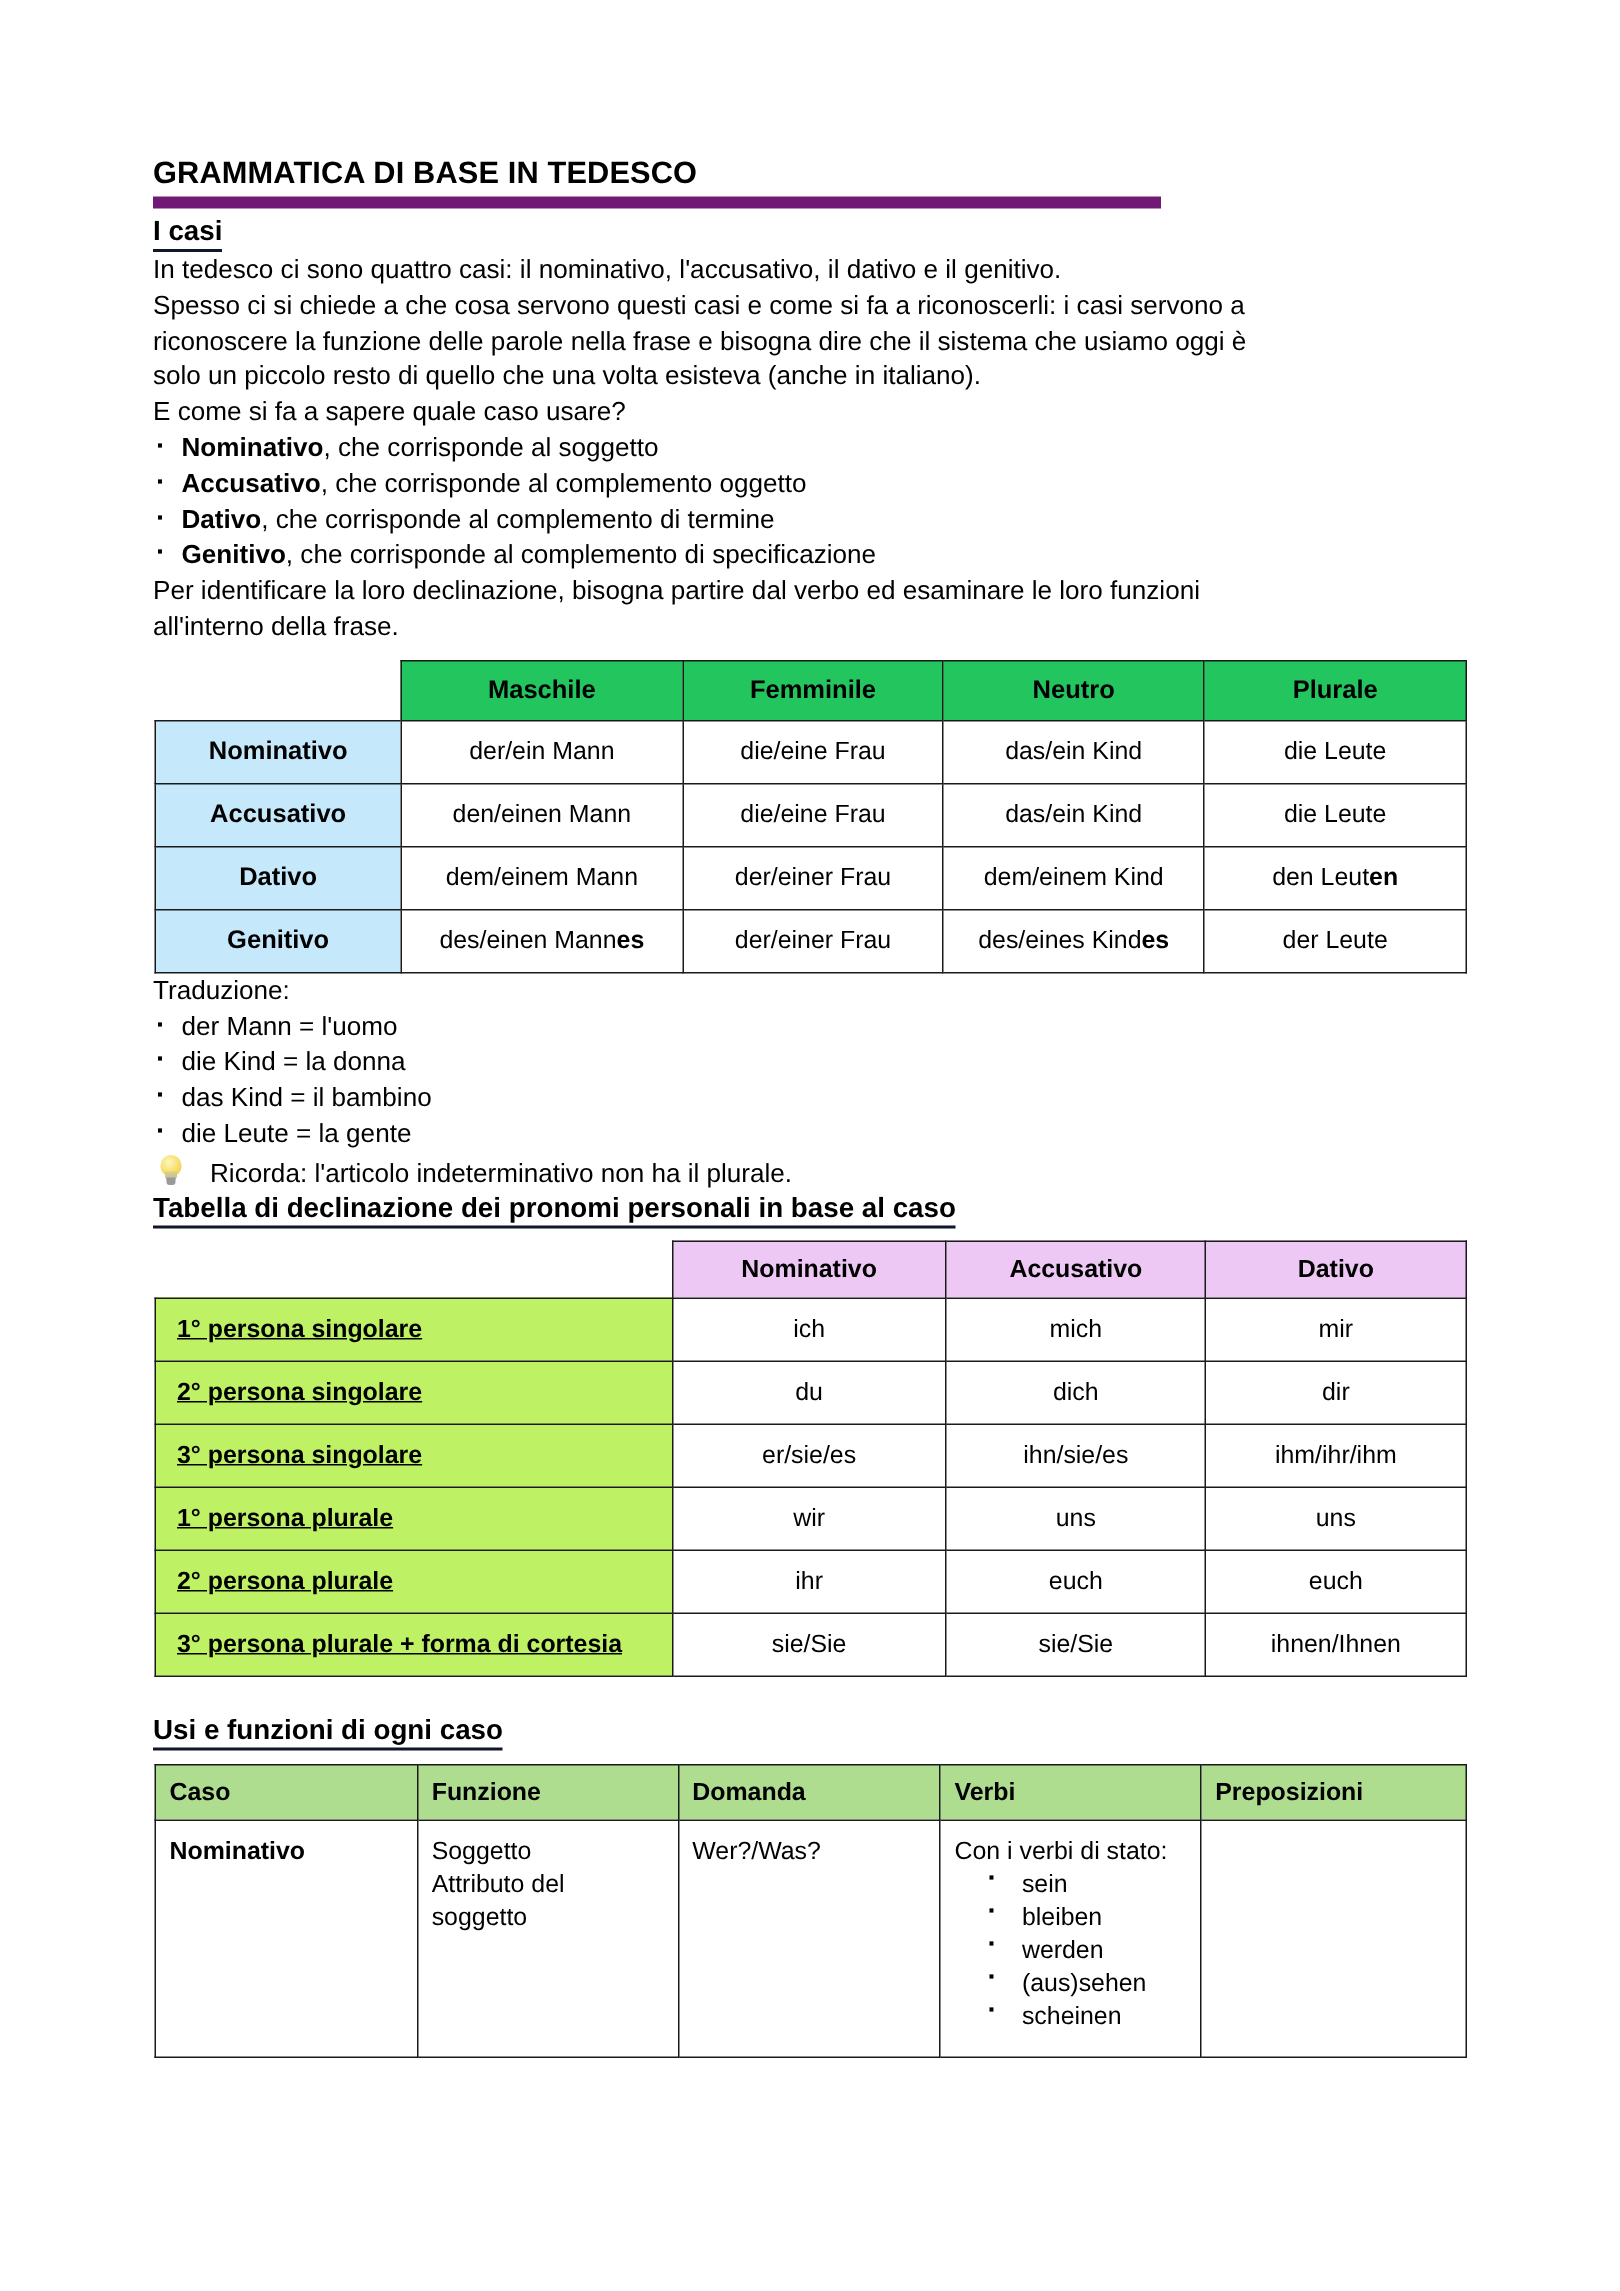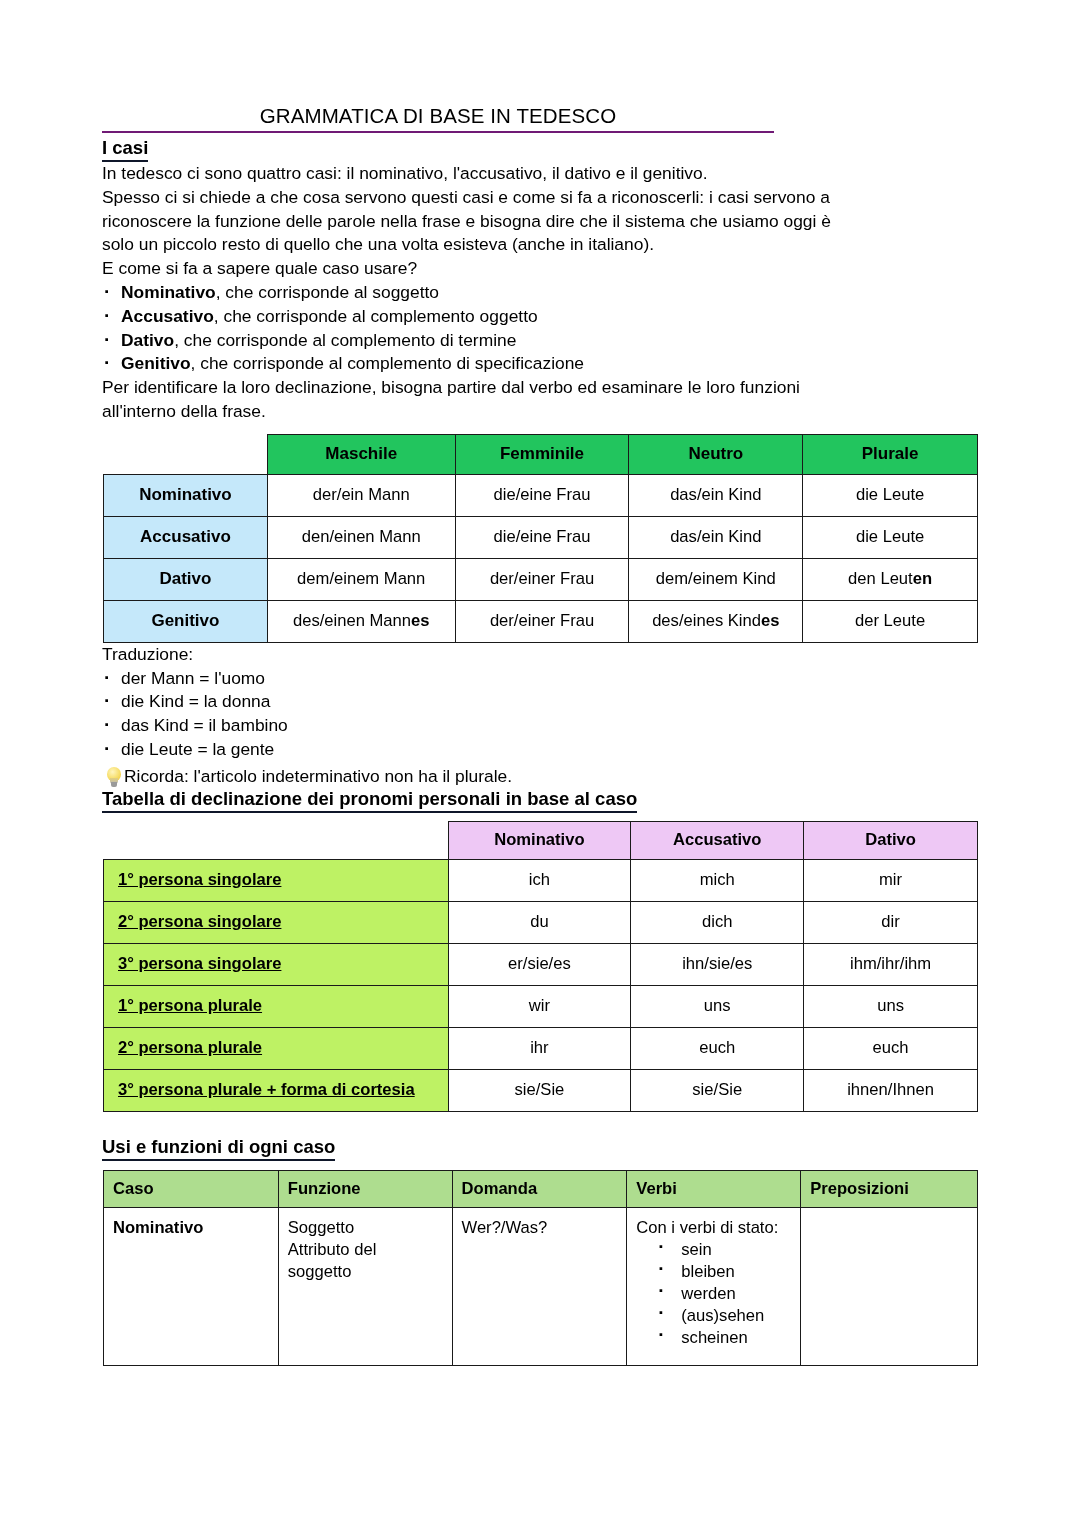--- a/index.html
+++ b/index.html
@@ -25,25 +25,24 @@
   .content {
     position: absolute;
     left: 102px;
     top: 104px;
     width: 876px;
   }
 
   
   .doc-title {
     font-size: 20.5px;
-    font-weight: normal;
-    text-align: center;
+    font-weight: bold;
     letter-spacing: 0.1px;
     padding-bottom: 3px;
-    border-bottom: 2px solid #701a75;
+    border-bottom: 8px solid #701a75;
     margin: 0 0 4px 0;
     width: 672px;
   }
 
   
   .h-section {
     font-size: 18.5px;
     font-weight: bold;
     display: inline-block;
     border-bottom: 2px solid #0f172a;
@@ -83,22 +82,22 @@
     font-size: 19px;
     font-weight: bold;
   }
   .b { font-weight: bold; }
 
   .tip-line {
     font-size: 17.4px;
     line-height: 24px;
     margin: 2px 0 0 0;
     display: flex;
-    align-items: flex-end;
-    gap: 2px;
+    align-items: flex-start;
+    gap: 18px;
   }
   .bulb {
     display: inline-block;
     width: 16px;
     height: 21px;
     position: relative;
     flex: none;
     margin-left: 4px;
   }
   .bulb .glass {

